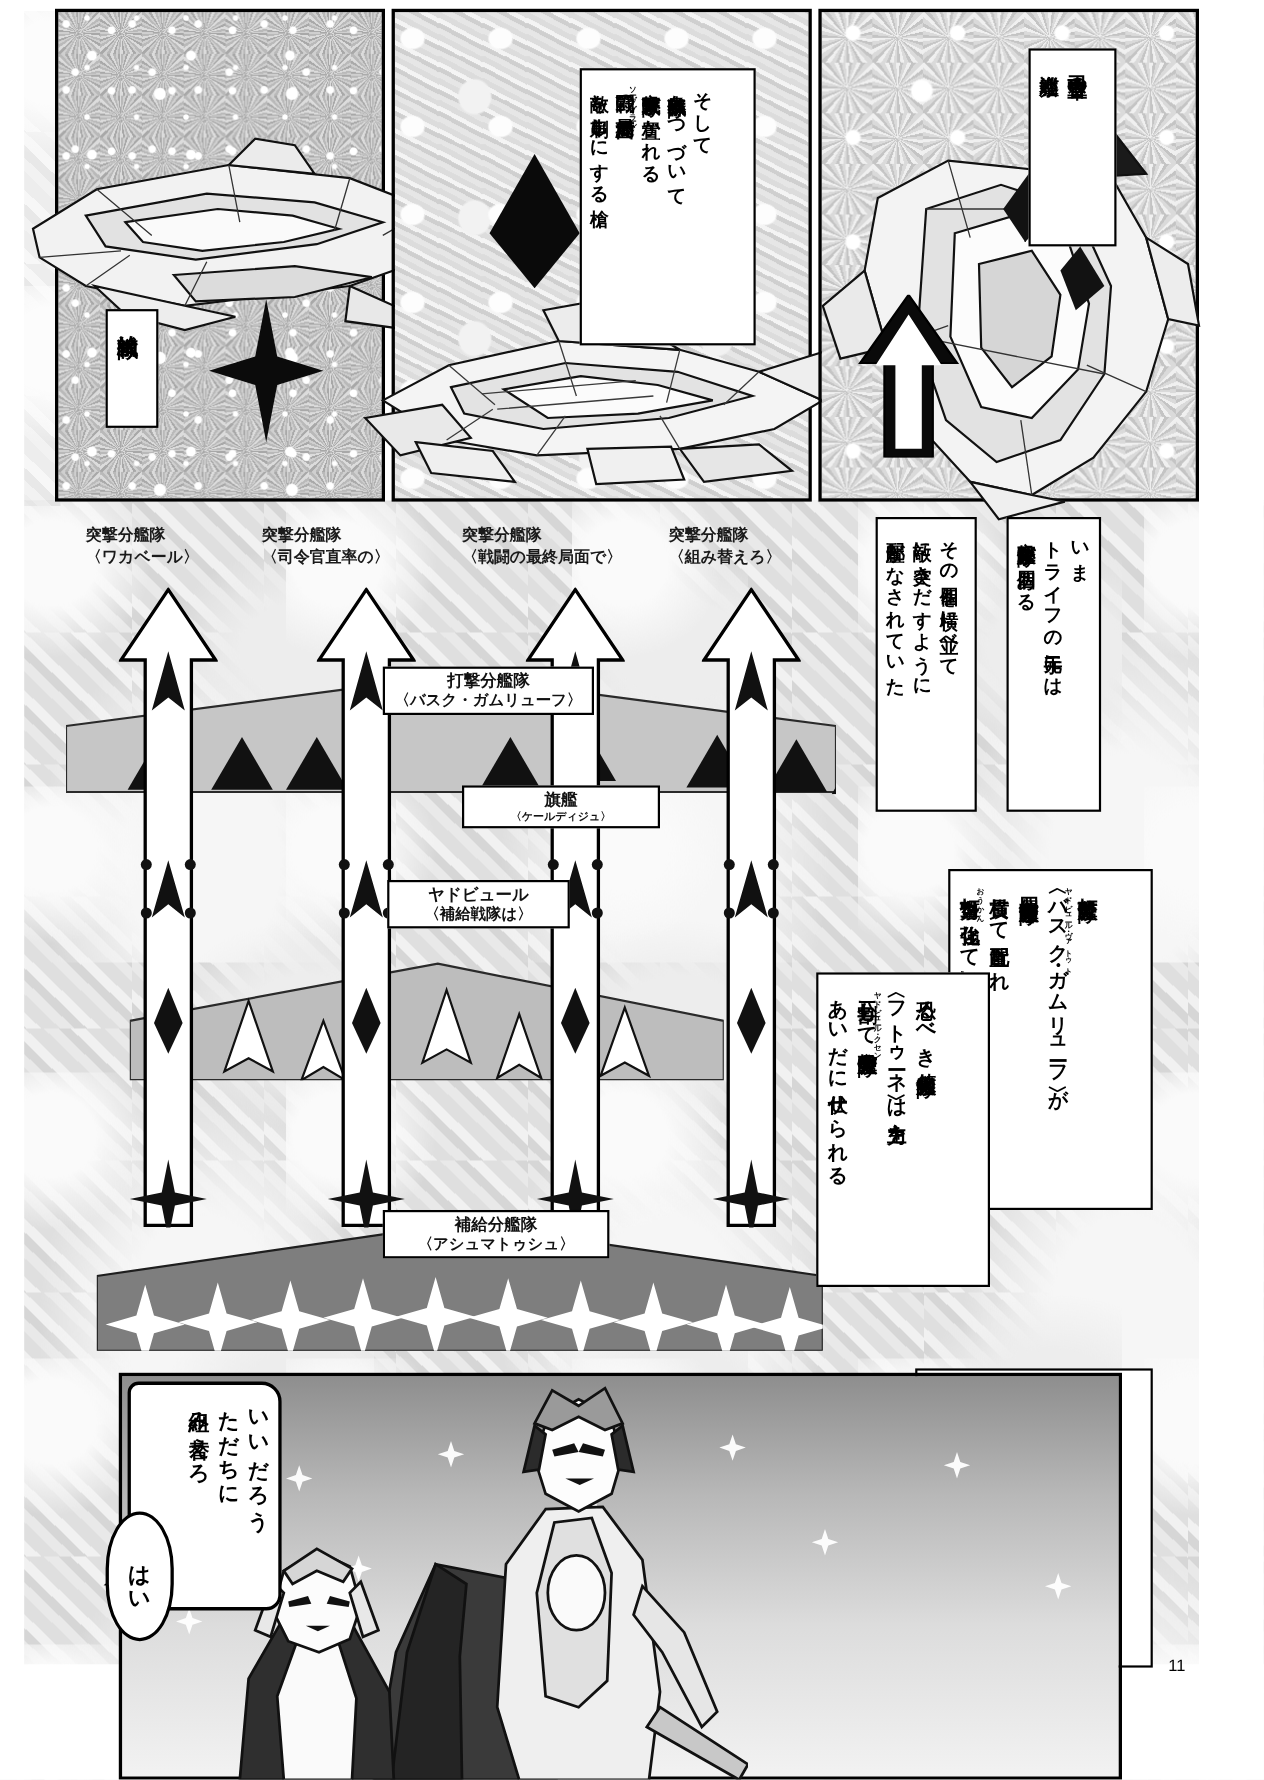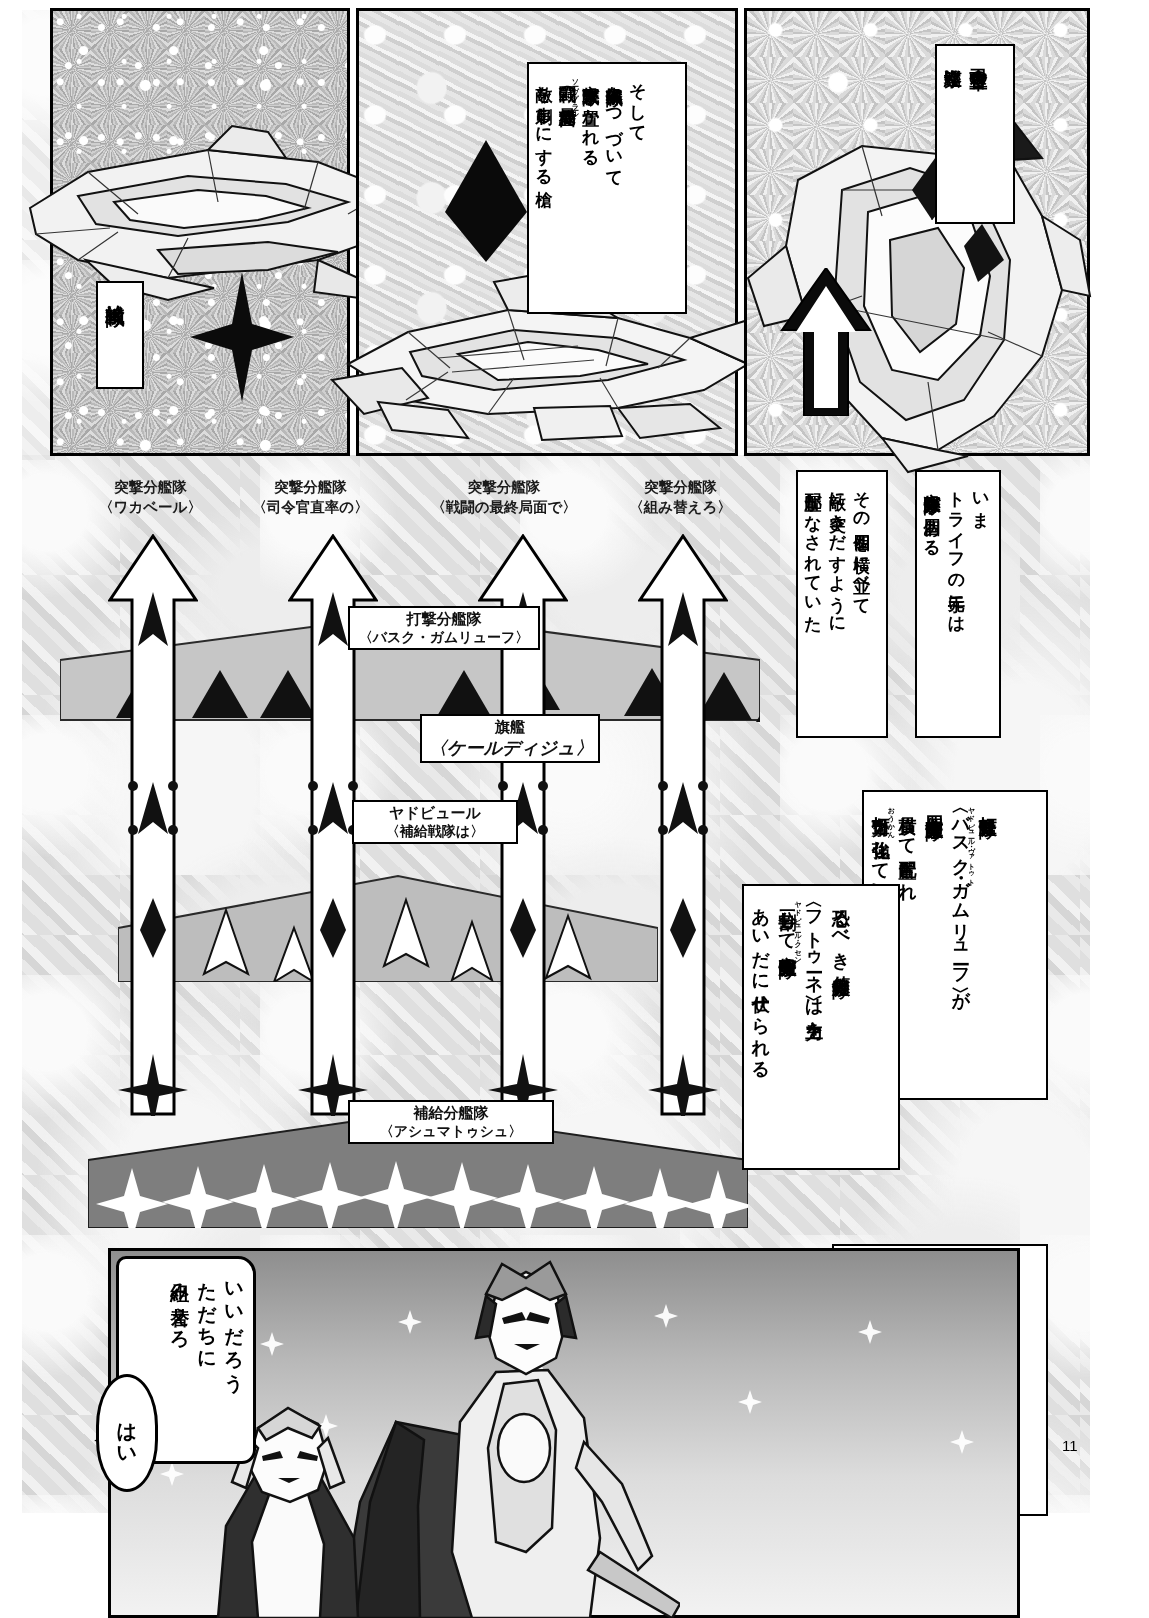--- a/index.html
+++ b/index.html
@@ -108,21 +108,21 @@
     background: #fff;
     border: 2px solid #000;
     text-align: center;
     padding: 2px 7px;
     line-height: 1.25;
   }
   .plate .htext { font-size: 15px; }
 
   .fleet-label {
     position: absolute;
-    text-align: center;
+    text-align: left;
     line-height: 1.35;
   }
   .fleet-label .htext { font-size: 14.5px; display: block; color: #1a1a1a; }
 
   .pagenum {
     position: absolute;
     font-family: "Liberation Sans", sans-serif;
     font-size: 15px;
     color: #000;
   }
@@ -355,21 +355,21 @@
     </g>
   </svg>
 
   <div class="plate" style="left:348px;top:606px;width:192px;">
     <span class="htext" style="display:block;">打撃分艦隊</span>
     <span class="htext" style="display:block;font-size:14px;">〈バスク・ガムリューフ〉</span>
   </div>
 
   <div class="plate" style="left:420px;top:714px;width:180px;">
     <span class="htext" style="display:block;">旗艦</span>
-    <span class="htext" style="display:block;font-size:18px;font-style:italic;">〈ケールディジュ〉</span>
+    <span class="htext" style="display:block;font-size:10px;">〈ケールディジュ〉</span>
   </div>
 
   <div class="plate" style="left:352px;top:800px;width:166px;">
     <span class="htext" style="display:block;">ヤドビュール</span>
     <span class="htext" style="display:block;font-size:14px;">〈補給戦隊は〉</span>
   </div>
 
   <div class="plate" style="left:348px;top:1100px;width:206px;">
     <span class="htext" style="display:block;">補給分艦隊</span>
     <span class="htext" style="display:block;font-size:14px;">〈アシュマトゥシュ〉</span>
@@ -522,15 +522,15 @@
     <path d="M58,2 L6,42 L58,48 Z" fill="#fff" stroke="#000" stroke-width="3"></path>
     <path d="M56,6 L52,46 L58,46 Z" fill="#fff" stroke="none"></path>
   </svg>
 
   <div style="position:absolute;left:96px;top:1374px;width:62px;height:118px;
               background:#fff;border:3px solid #000;border-radius:50% / 44%;
               display:flex;align-items:center;justify-content:center;">
     <div class="vtext" style="font-size:20px;">はい</div>
   </div>
 
-  <div class="pagenum" style="left:1062px;top:1437px;">11</div>
+  <div class="pagenum" style="left:1062px;top:1506px;">11</div>
 
 </div>
 
 </body></html>

